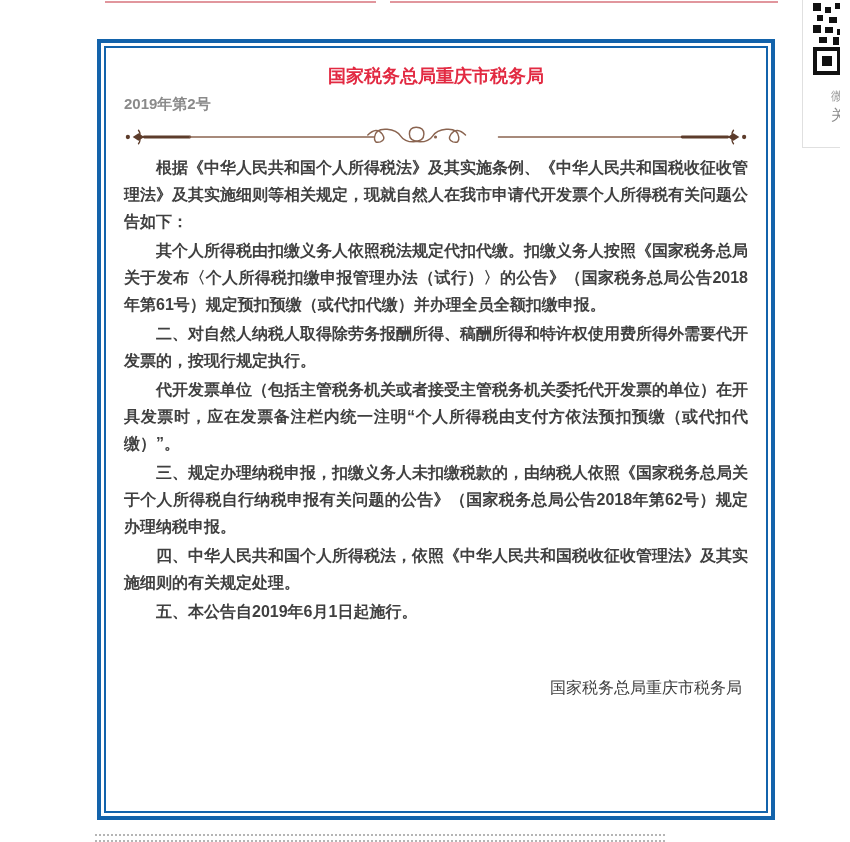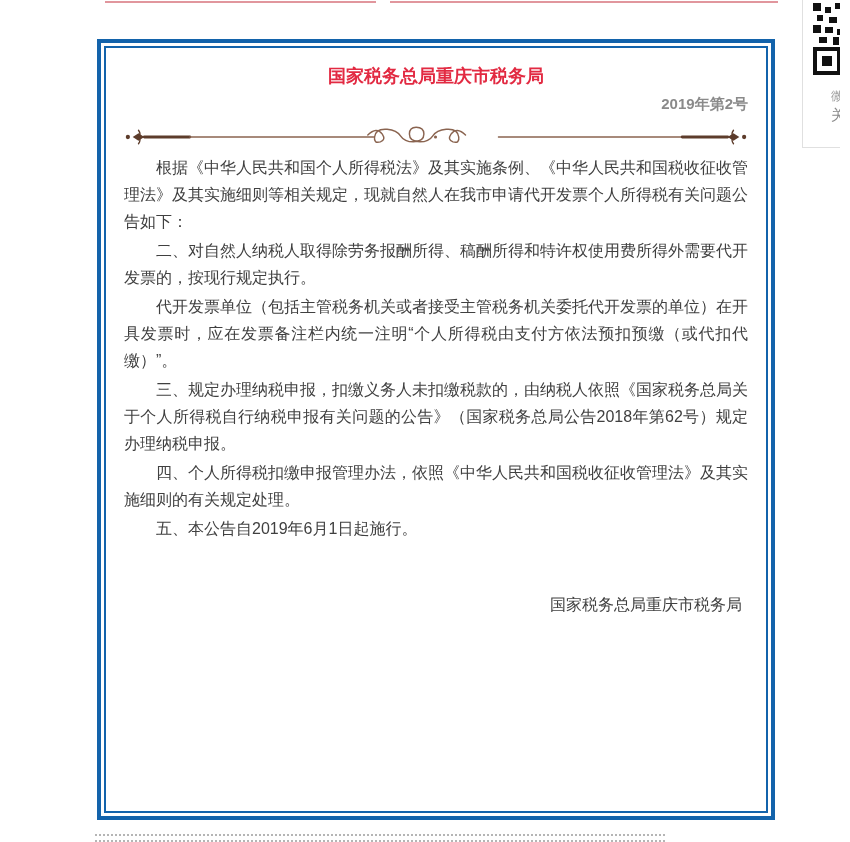--- a/index.html
+++ b/index.html
@@ -24,27 +24,27 @@
   .top-line-right{left:390px;width:388px;}
 
   .doc-frame{position:absolute;left:97px;top:39px;width:678px;height:781px;
     border:4px solid var(--frame_blue);padding:3px;background:#fff;}
   .doc-inner{width:100%;height:100%;border:2px solid var(--frame_blue);
     padding:8px 18px 0 18px;overflow:hidden;}
 
   .doc-title1,.doc-title2{margin:0;text-align:center;color:var(--title_red);
     font-size:18px;line-height:28px;font-weight:bold;}
   .doc-title1{margin-top:6px;}
-  .doc-number{text-align:right;color:var(--doc_number_gray);font-size:15px;
+  .doc-number{text-align:left;color:var(--doc_number_gray);font-size:15px;
     font-weight:bold;line-height:24px;margin-top:2px;}
 
   .divider{margin:8px 0 4px 0;height:26px;}
   .divider svg{display:block;width:100%;height:26px;}
 
-  .doc-body{font-size:16px;color:var(--body_text);text-align:justify;}
+  .doc-body{font-size:16px;color:var(--body_text);text-align:justify;font-weight:bold;}
   .doc-body p{margin:2px 0;line-height:27px;text-indent:2em;}
 
   .signature{margin-top:48px;text-align:right;font-size:16px;color:var(--body_text);
     line-height:30px;padding-right:6px;}
 
   .qr-card{position:absolute;left:802px;top:-12px;width:120px;height:160px;
     background:#fff;border:1px solid var(--card_border);padding:14px 0 0 10px;}
   .qr-card svg{display:block;}
   .qr-caption1{margin-top:12px;padding-left:18px;font-size:12px;color:var(--caption_gray);
     line-height:18px;white-space:nowrap;}
@@ -88,24 +88,25 @@
 
             <path d="M624,13 l6,-4 l6,4 l-6,4 z" fill="#5d3c2b" stroke="none"></path>
             <path d="M630,6 q-3,4 0,7 M630,20 q-3,-4 0,-7" stroke="#5d3c2b" stroke-width="1.4"></path>
             <circle cx="641" cy="13" r="2.2" fill="#5d3c2b" stroke="none"></circle>
           </g>
         </svg>
       </div>
 
       <div class="doc-body">
         <p>根据《中华人民共和国个人所得税法》及其实施条例、《中华人民共和国税收征收管理法》及其实施细则等相关规定，现就自然人在我市申请代开发票个人所得税有关问题公告如下：</p>
+        <p>其个人所得税由扣缴义务人依照税法规定代扣代缴。扣缴义务人按照《国家税务总局关于发布〈个人所得税扣缴申报管理办法（试行）〉的公告》（国家税务总局公告2018年第61号）规定预扣预缴（或代扣代缴）并办理全员全额扣缴申报。</p>
         <p>二、对自然人纳税人取得除劳务报酬所得、稿酬所得和特许权使用费所得外需要代开发票的，按现行规定执行。</p>
         <p>代开发票单位（包括主管税务机关或者接受主管税务机关委托代开发票的单位）在开具发票时，应在发票备注栏内统一注明“个人所得税由支付方依法预扣预缴（或代扣代缴）”。</p>
         <p>三、规定办理纳税申报，扣缴义务人未扣缴税款的，由纳税人依照《国家税务总局关于个人所得税自行纳税申报有关问题的公告》（国家税务总局公告2018年第62号）规定办理纳税申报。</p>
-        <p>四、个人所得税扣缴申报管理办法，依照《中华人民共和国税收征收管理法》及其实施细则的有关规定处理。</p>
+        <p>四、中华人民共和国个人所得税法，依照《中华人民共和国税收征收管理法》及其实施细则的有关规定处理。</p>
         <p>五、本公告自2019年6月1日起施行。</p>
       </div>
 
       <div class="signature">
         <div>国家税务总局重庆市税务局</div>
       </div>
 
     </div>
   </div>
 

